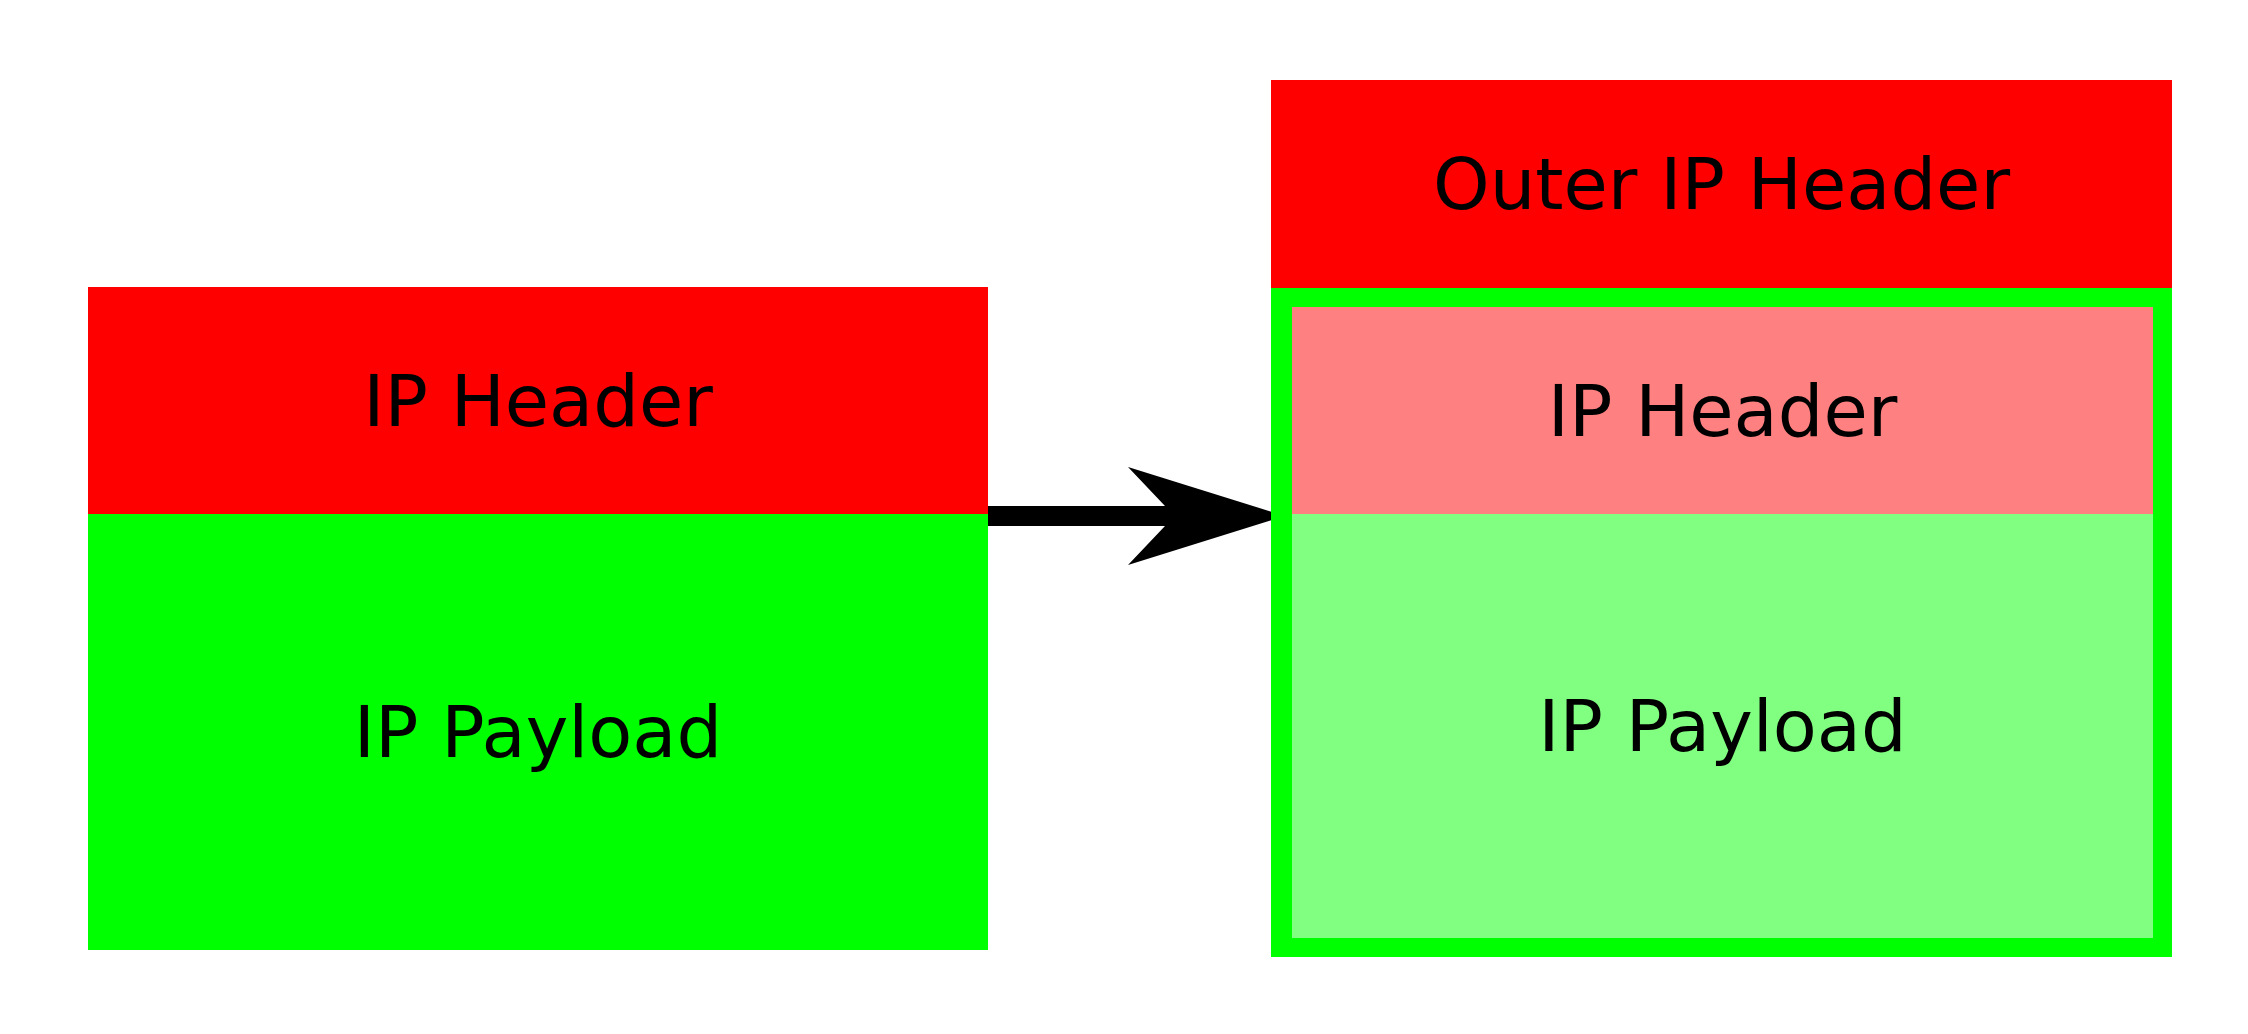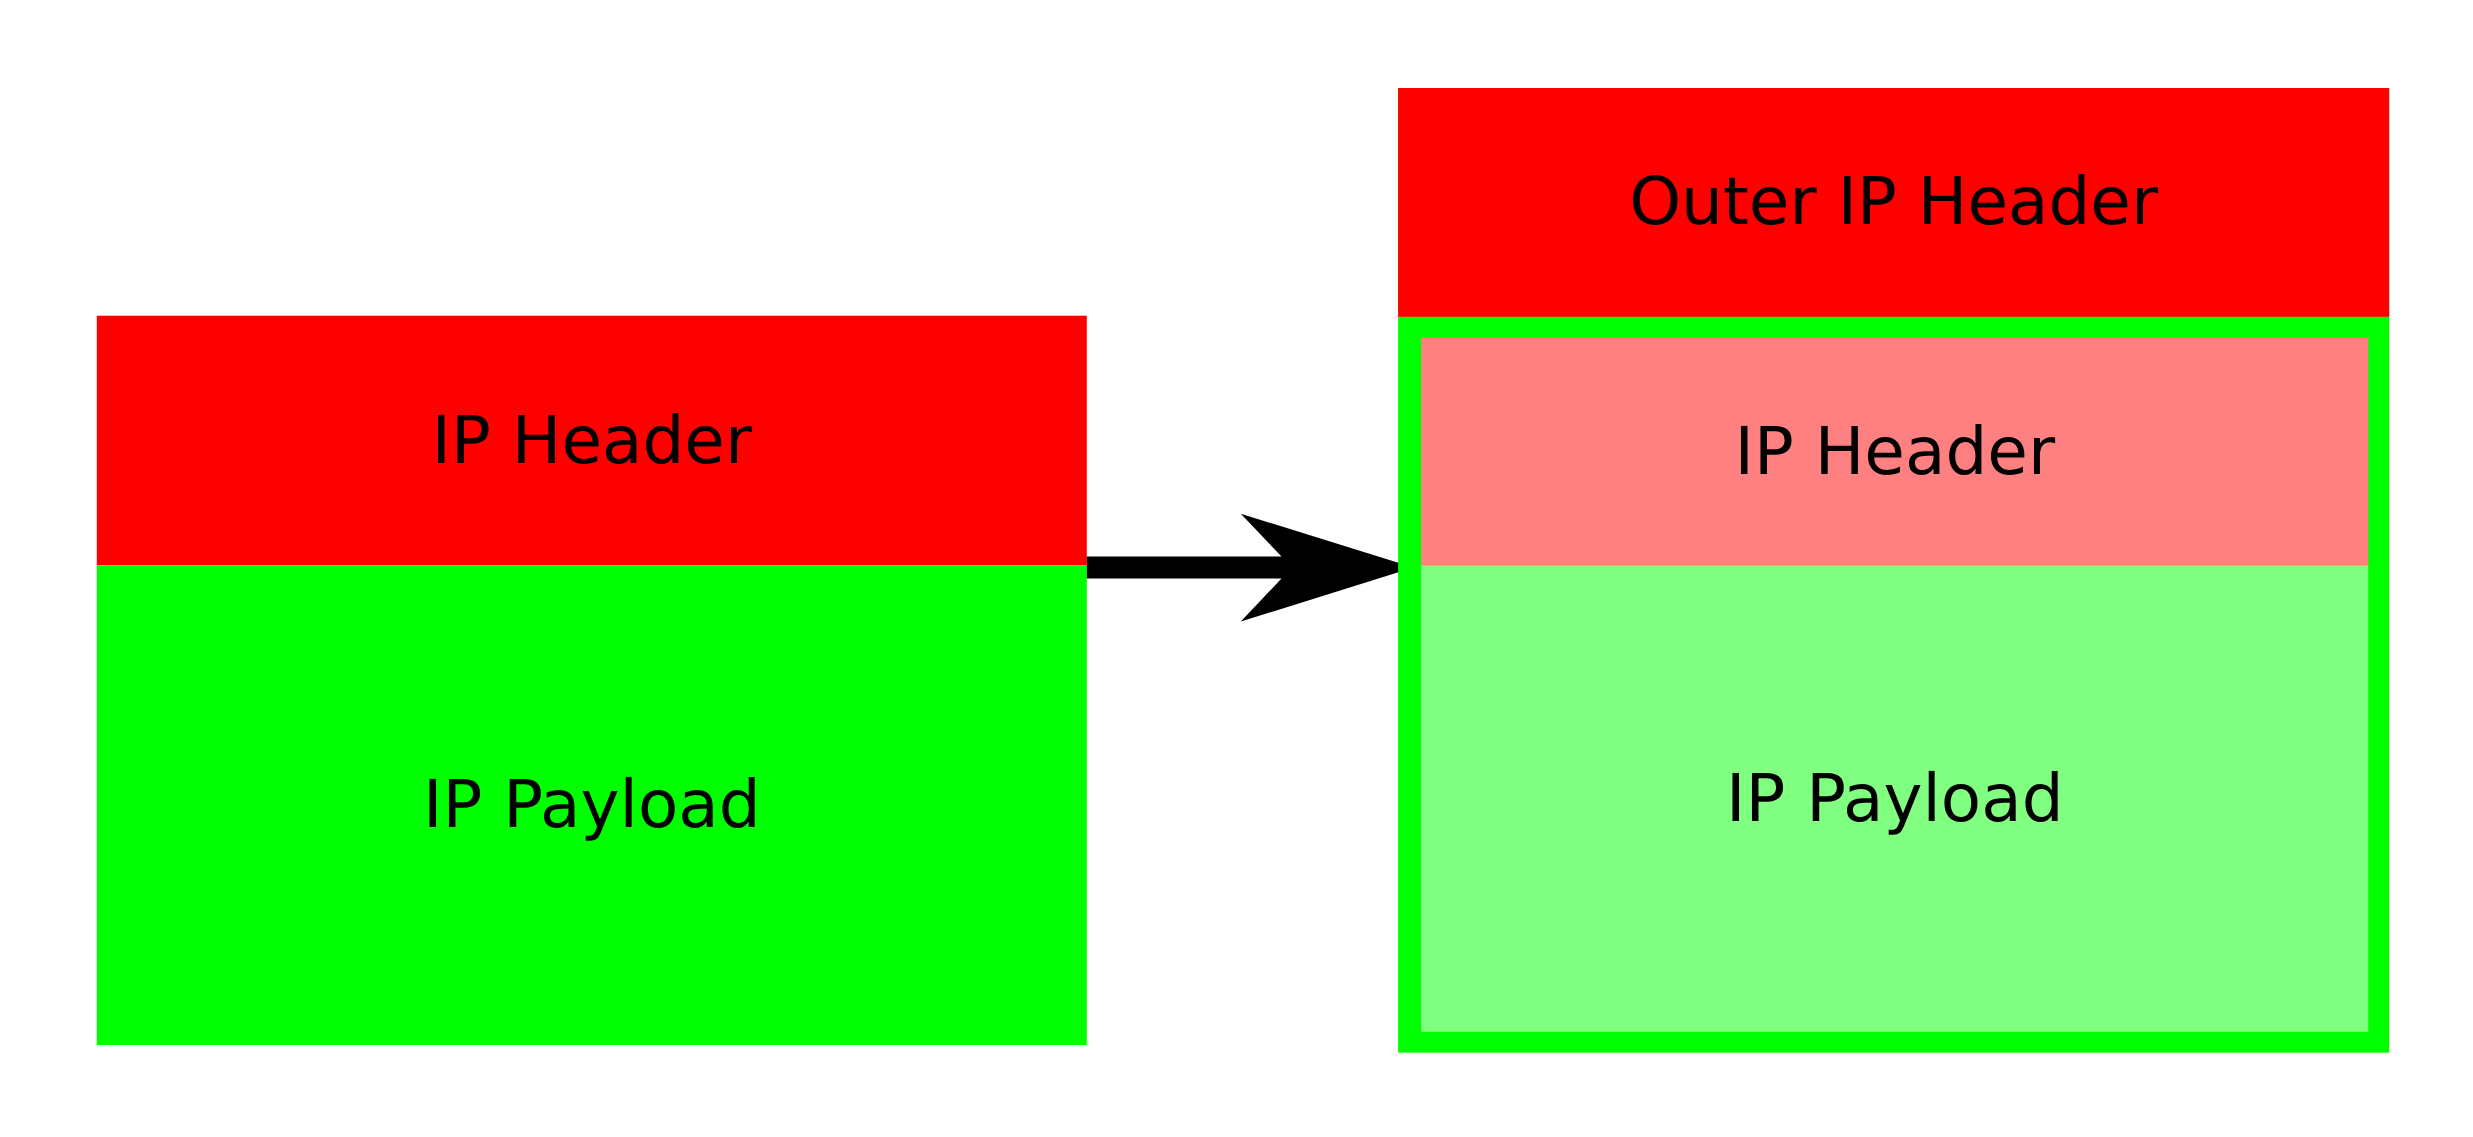--- a/index.html
+++ b/index.html
@@ -10,21 +10,21 @@
   .canvas {
     position: relative;
     width: 2248px;
     height: 1034px;
     background: #ffffff;
     overflow: hidden;
     font-family: "DejaVu Sans", "Liberation Sans", sans-serif;
     color: #000000;
   }
   .label {
-    font-size: 60px;
+    font-size: 72px;
     line-height: normal;
     white-space: nowrap;
     color: #000000;
   }
   .strip {
     display: flex;
     align-items: center;
     justify-content: center;
   }
 

